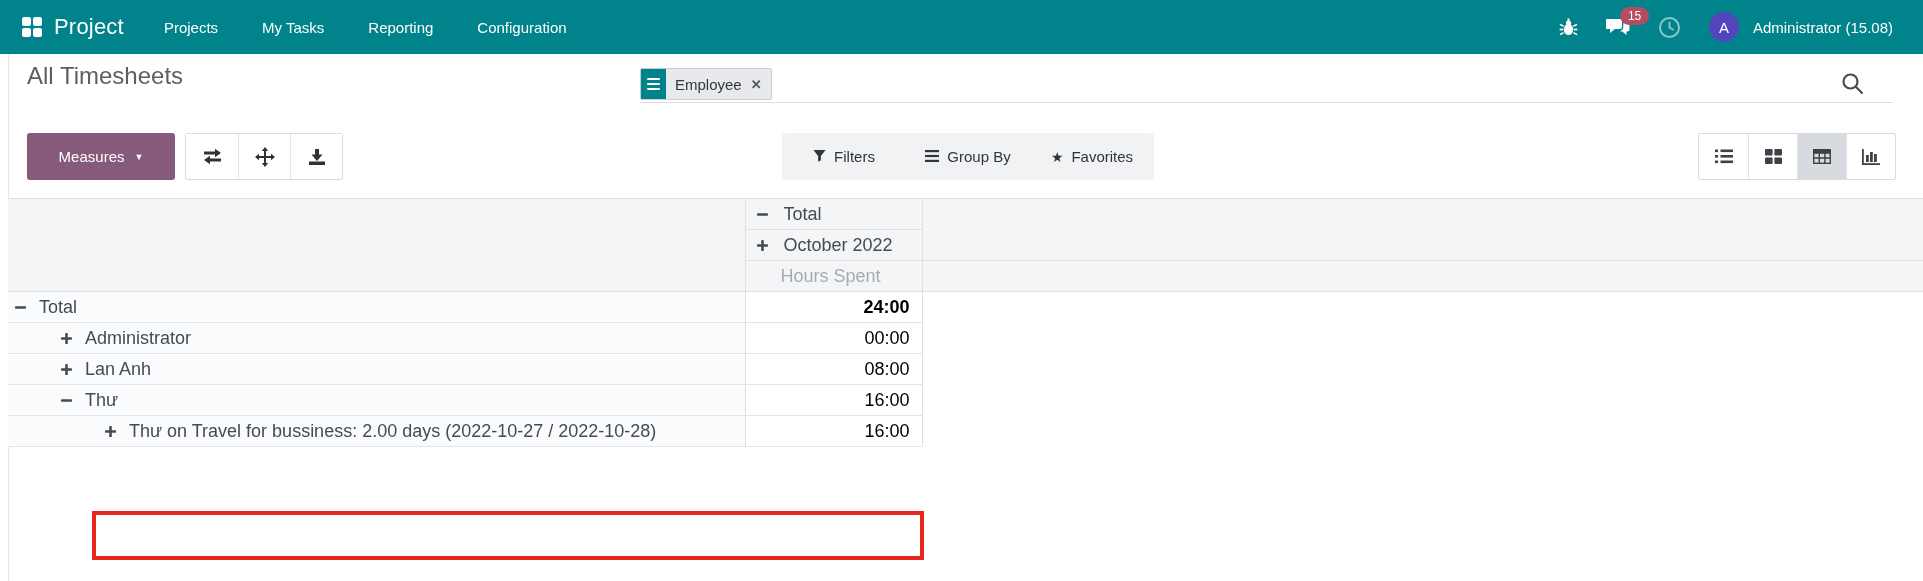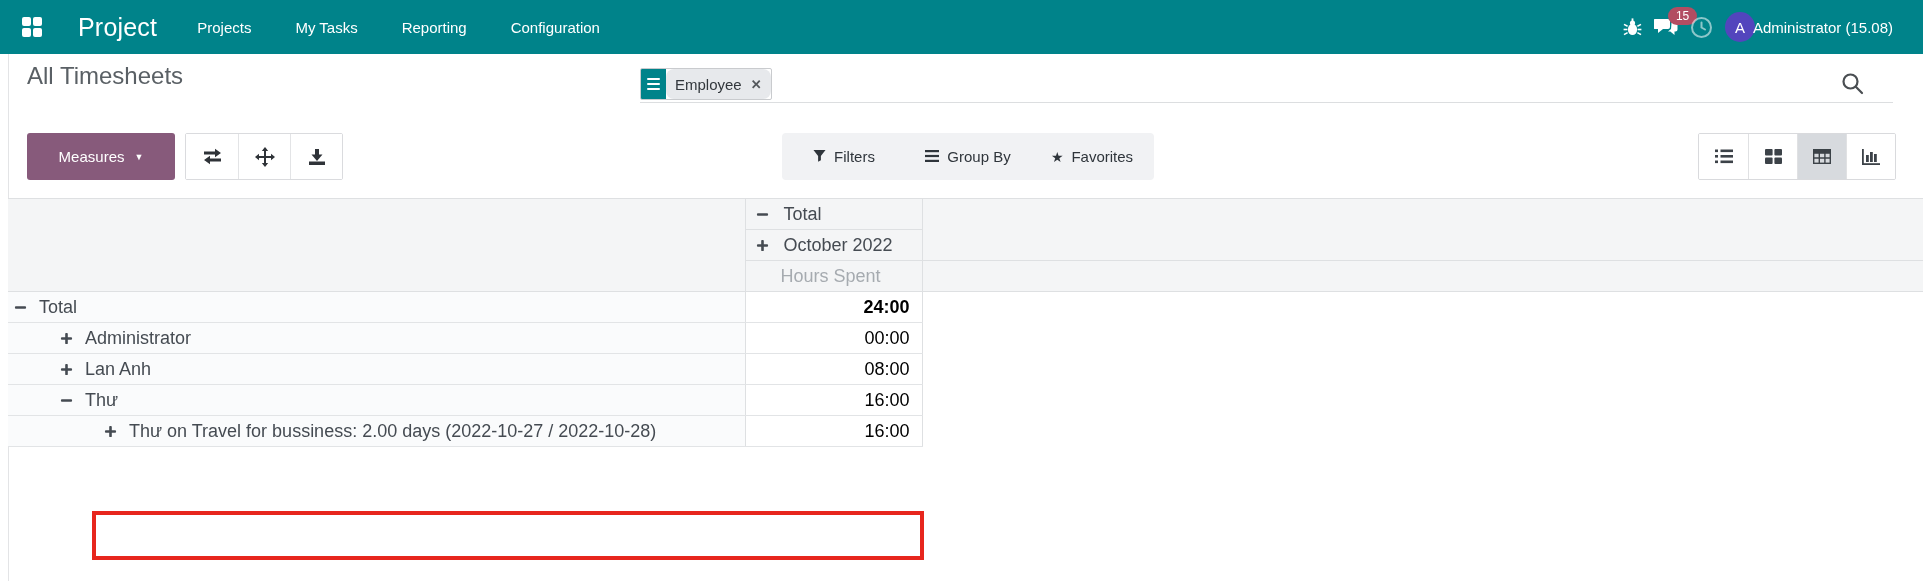--- a/index.html
+++ b/index.html
@@ -10,24 +10,24 @@
   }
 
   
   .navbar {
     position:absolute; left:0; top:0; width:1923px; height:54px;
     background:#00838a; display:flex; align-items:center; color:#fff;
     padding:0 30px 0 22px;
   }
   .apps-btn { width:20px; height:20px; display:grid; grid-template-columns:9px 9px; grid-template-rows:9px 9px; gap:2px; cursor:pointer; }
   .apps-btn span { background:#fff; border-radius:2px; }
-  .brand { font-size:25px; margin-left:36px; letter-spacing:.2px; cursor:pointer; }
+  .brand { font-size:22px; margin-left:12px; letter-spacing:.2px; cursor:pointer; }
   .nav-menu { display:flex; margin-left:38px; gap:40px; }
   .nav-menu a { color:#fff; font-size:15px; text-decoration:none; cursor:pointer; padding:6px 2px; }
-  .nav-right { margin-left:auto; display:flex; align-items:center; gap:12px; }
+  .nav-right { margin-left:auto; display:flex; align-items:center; gap:28px; }
   .nav-ico { position:relative; cursor:pointer; display:flex; align-items:center; }
   .badge {
     position:absolute; top:-10px; left:14px; background:#b24d62; color:#fff;
     font-size:12px; line-height:12px; padding:3px 8px; border-radius:9px;
   }
   .avatar {
     width:30px; height:30px; border-radius:50%; background:#5345bd; color:#fff;
     display:flex; align-items:center; justify-content:center; font-size:15px; cursor:pointer;
   }
   .username { font-size:15px; margin-left:-14px; cursor:pointer; }
@@ -36,21 +36,21 @@
   .content { position:absolute; left:0; top:54px; width:1923px; height:527px; background:#fff; }
   .content-leftline { position:absolute; left:8px; top:0; bottom:0; width:1px; background:#e3e4e6; }
 
   .page-title { position:absolute; left:27px; top:8px; font-size:24px; color:#5a6065; }
 
   
   .searchview { position:absolute; left:640px; top:14px; width:1253px; height:35px; border-bottom:1px solid #dcdee0; }
   .facet { position:absolute; left:0; top:0; height:32px; display:flex; align-items:stretch; border:1px solid #c9cbce; border-radius:2px; overflow:hidden; cursor:pointer; }
   .facet-ico { width:25px; background:#00838a; display:flex; flex-direction:column; justify-content:center; align-items:center; gap:2.5px; }
   .facet-ico i { display:block; width:13px; height:2.5px; background:#fff; border-radius:1px; }
-  .facet-body { background:#e7e9ec; display:flex; align-items:center; padding:0 9px; gap:9px;border-radius:8px; }
+  .facet-body { background:#e7e9ec; display:flex; align-items:center; padding:0 9px; gap:9px; }
   .facet-label { font-size:15px; color:#32373c; }
   .facet-x { font-size:13px; font-weight:bold; color:#54585c; cursor:pointer; }
   .search-input { position:absolute; left:136px; top:2px; width:900px; height:28px; border:none; outline:none; font-size:17px; color:#444; background:transparent; font-family:"Liberation Sans",sans-serif; }
   .search-input::placeholder { color:#8d9297; }
   .search-zoom { position:absolute; right:28px; top:4px; cursor:pointer; }
 
   
   .btn-measures {
     position:absolute; left:27px; top:79px; width:148px; height:47px;
     background:#875a7b; color:#fff; border:none; border-radius:3px;

